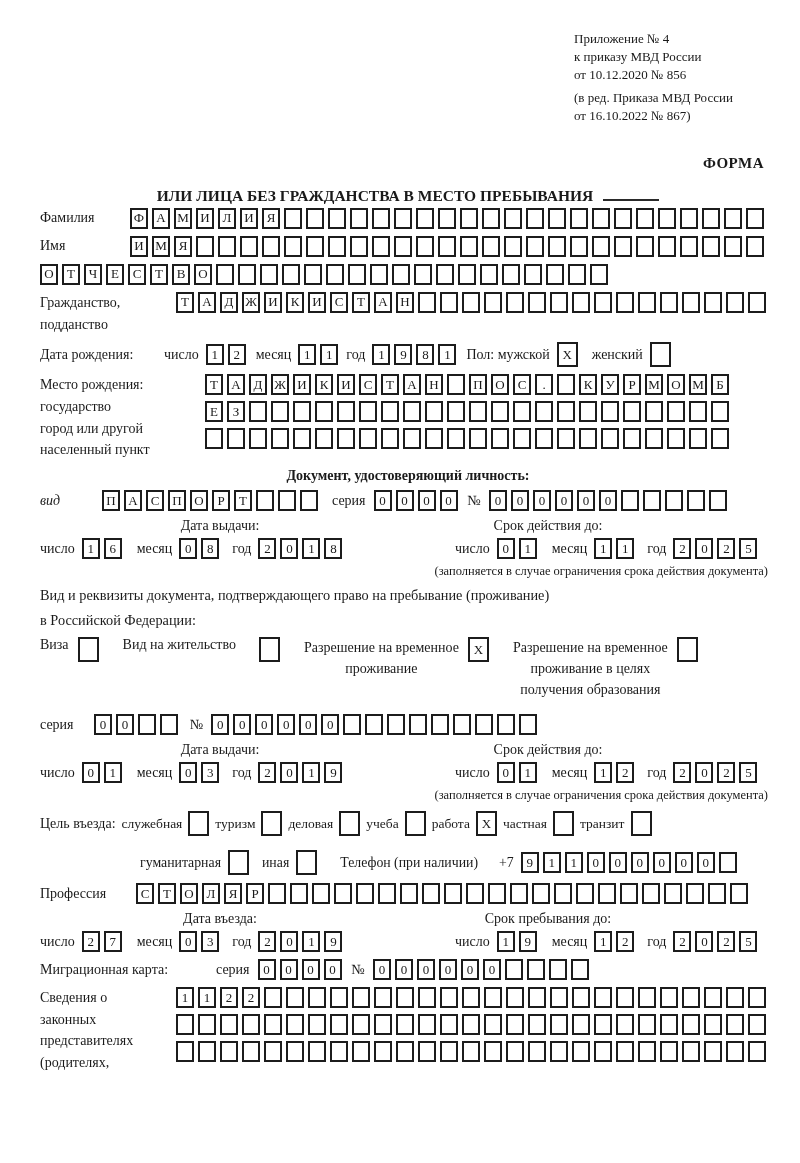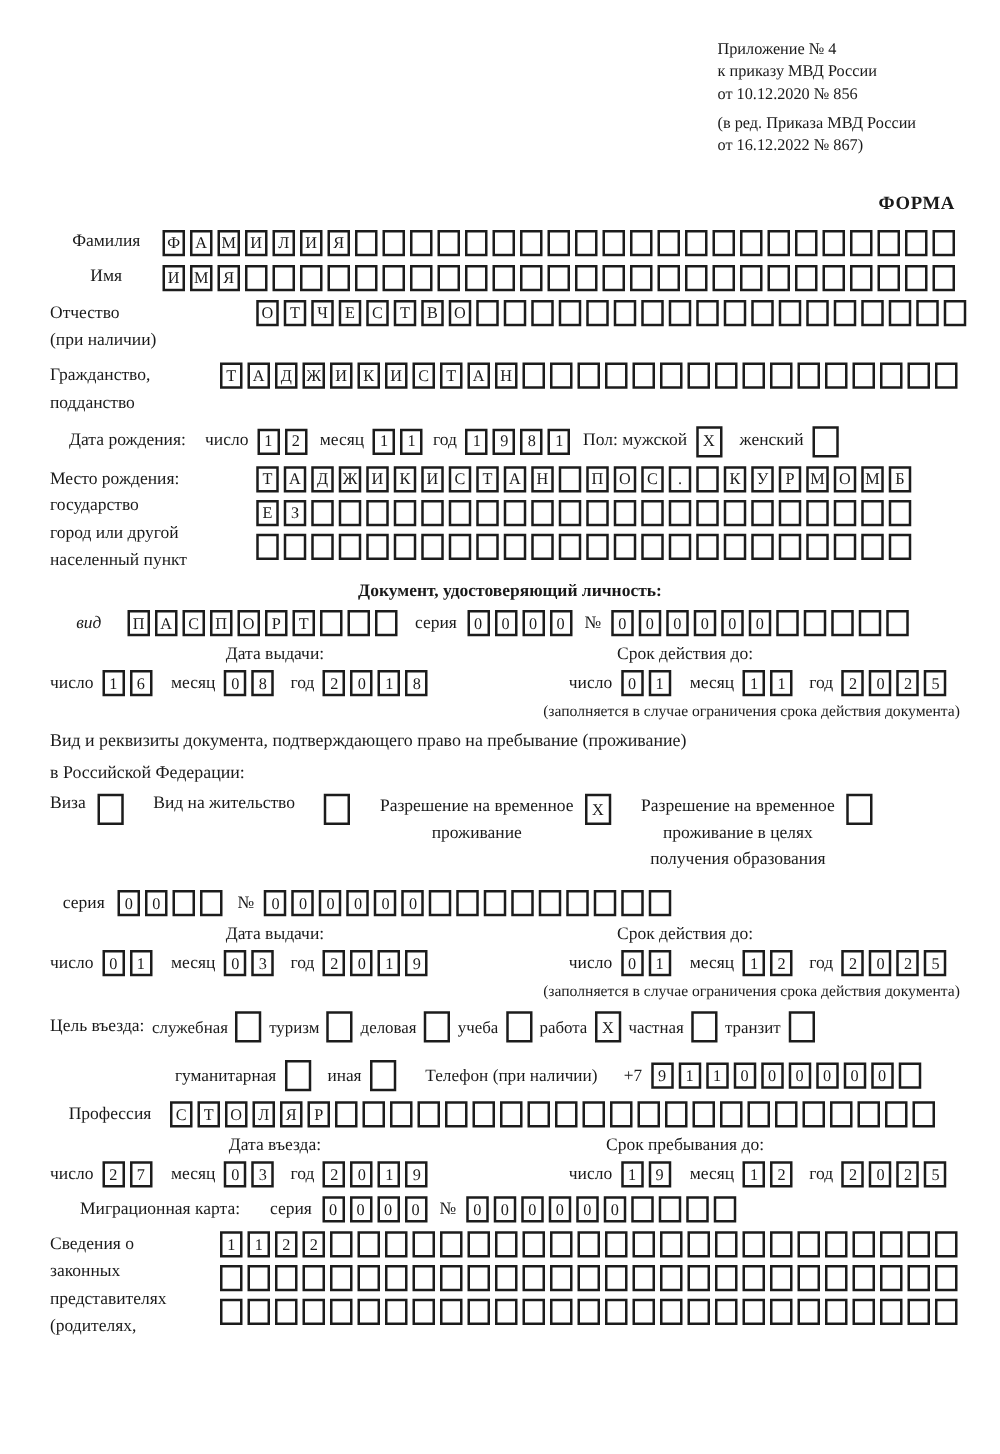--- a/index.html
+++ b/index.html
@@ -6,21 +6,21 @@
   body{width:800px;height:1163px;color:#1a1a1a;font-family:"Liberation Serif","DejaVu Serif",serif;overflow:hidden;}
   .page{box-sizing:border-box;width:800px;height:844px;padding:30px 24px 16px 40px;}
   .hdr{width:196px;margin-left:auto;margin-right:6px;font-size:13px;line-height:1.4;}
   .hdr .gap{height:4px;}
   .forma{font-weight:bold;font-size:15px;text-align:right;padding-right:12px;margin:30px 0 12px;letter-spacing:.5px;}
   .title{text-align:center;font-weight:bold;font-size:15.5px;line-height:1.55;margin:4px 0 0;}
   .blank-line{display:inline-block;width:56px;border-bottom:2.5px solid #2a2a2a;height:12px;margin-left:10px;}
   .sec-head{font-weight:bold;font-size:14.4px;text-align:center;margin:24px 0 16px;}
   .r{display:flex;align-items:center;margin-bottom:7px;}
   .rt{display:flex;align-items:flex-start;margin-bottom:7px;}
-  .lbl{font-size:14px;white-space:nowrap;text-align:center;}
+  .lbl{font-size:14px;white-space:nowrap;}
   .lblcol{font-size:14px;line-height:1.55;flex:0 0 auto;}
   .cells{display:flex;gap:4px;flex:0 0 auto;}
   .cellcol{display:flex;flex-direction:column;gap:6px;}
   .cell{box-sizing:border-box;width:18px;height:21px;border:2px solid #1c1c1c;display:inline-flex;align-items:center;justify-content:center;font-size:13px;flex:0 0 auto;background:#fff;}
   .cb .cell{width:21px;height:25px;}
   .g{display:inline-flex;align-items:center;gap:7px;}
   .w90{width:90px;flex:0 0 auto;}
   .w165{width:165px;flex:0 0 auto;}
   .w136{width:136px;flex:0 0 auto;}
   .heads{display:flex;font-size:14px;margin:3px 0 4px;}
@@ -41,26 +41,27 @@
 <body>
 
 <div class="page">
 
   <div class="hdr">
     <div>Приложение № 4</div>
     <div>к приказу МВД России</div>
     <div>от 10.12.2020 № 856</div>
     <div class="gap"></div>
     <div>(в ред. Приказа МВД России</div>
-    <div>от 16.12.2022 № 867)</div>
+    <div>от 16.10.2022 № 867)</div>
   </div>
 
   <div class="forma">ФОРМА</div>
 
   <div class="title">
+    <div><span>ИЛИ ЛИЦА БЕЗ ГРАЖДАНСТВА В МЕСТО ПРЕБЫВАНИЯ</span><span class="blank-line"></span></div>
   </div>
 
 
   <div class="r">
     <span class="lbl w90">Фамилия</span>
     <span class="cells">
         <span class="cell">Ф</span>
         <span class="cell">А</span>
         <span class="cell">М</span>
         <span class="cell">И</span>
@@ -121,24 +122,20 @@
         <span class="cell"></span>
         <span class="cell"></span>
         <span class="cell"></span>
         <span class="cell"></span>
         <span class="cell"></span>
         <span class="cell"></span>
       </span>
   </div>
 
   <div class="rt">
-    <span class="lblcol w165">
-      <div>Отчество</div>
-      <div>(при наличии)</div>
-    </span>
     <span class="cells">
         <span class="cell">О</span>
         <span class="cell">Т</span>
         <span class="cell">Ч</span>
         <span class="cell">Е</span>
         <span class="cell">С</span>
         <span class="cell">Т</span>
         <span class="cell">В</span>
         <span class="cell">О</span>
         <span class="cell"></span>

